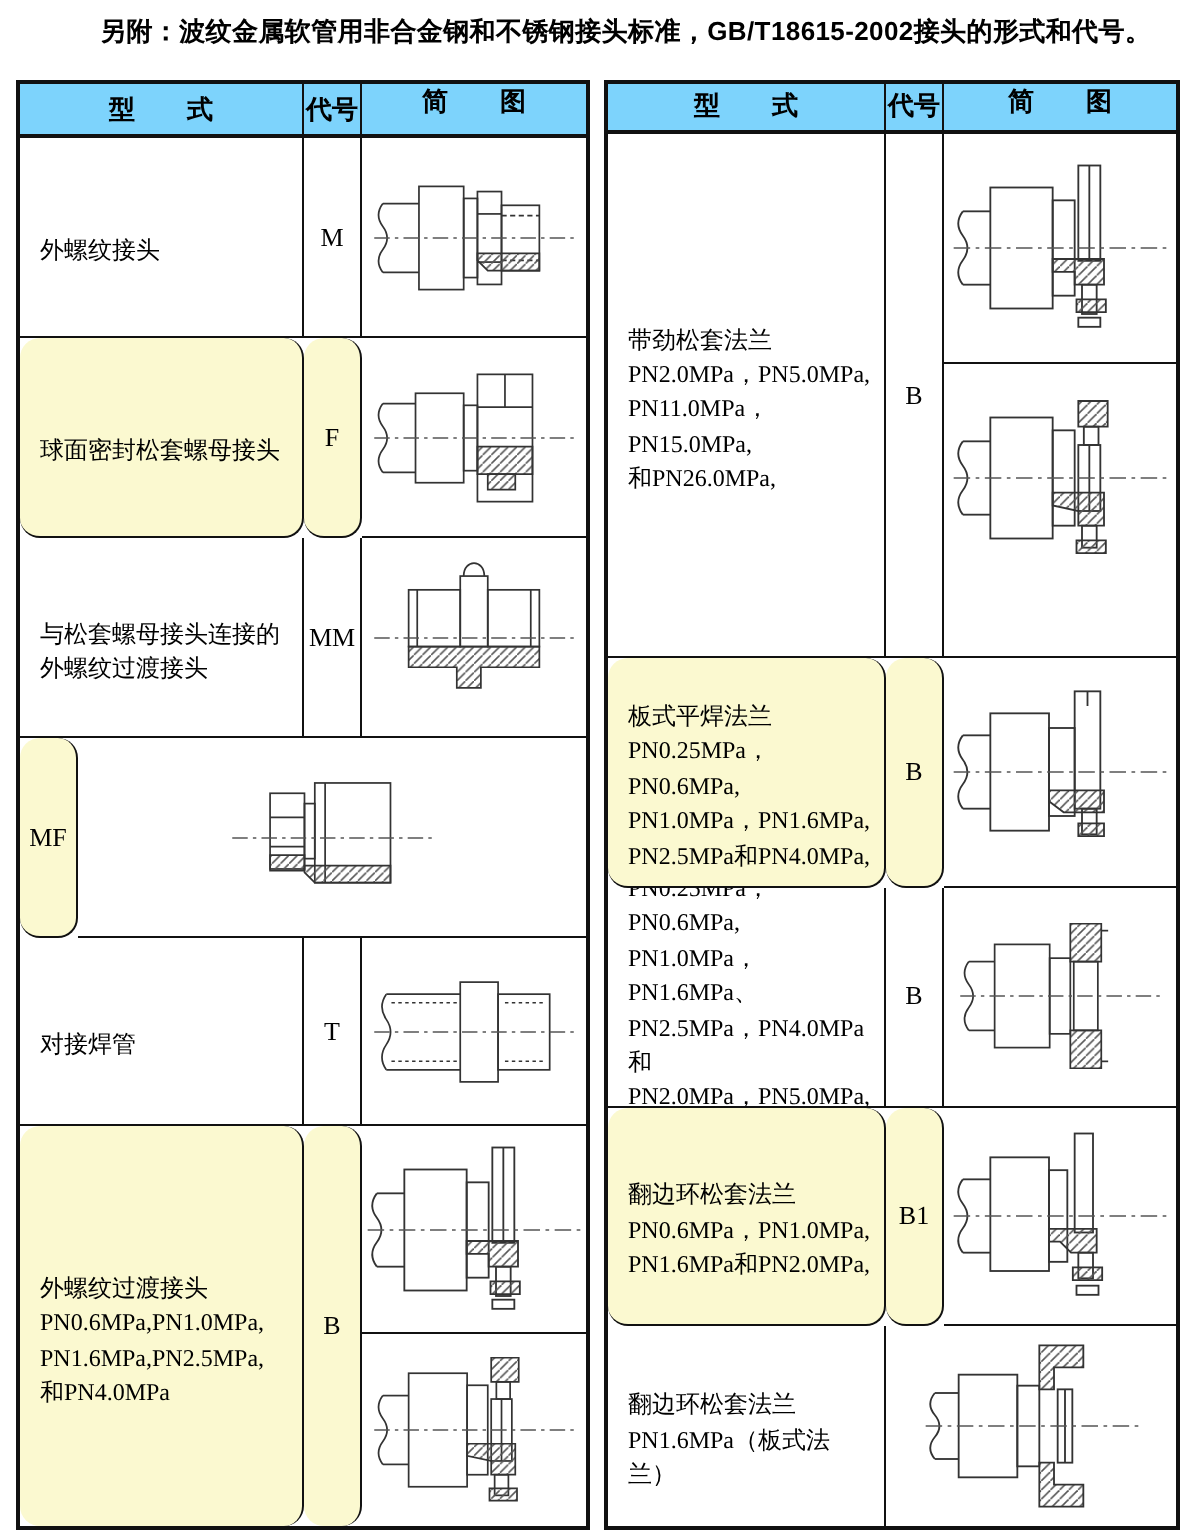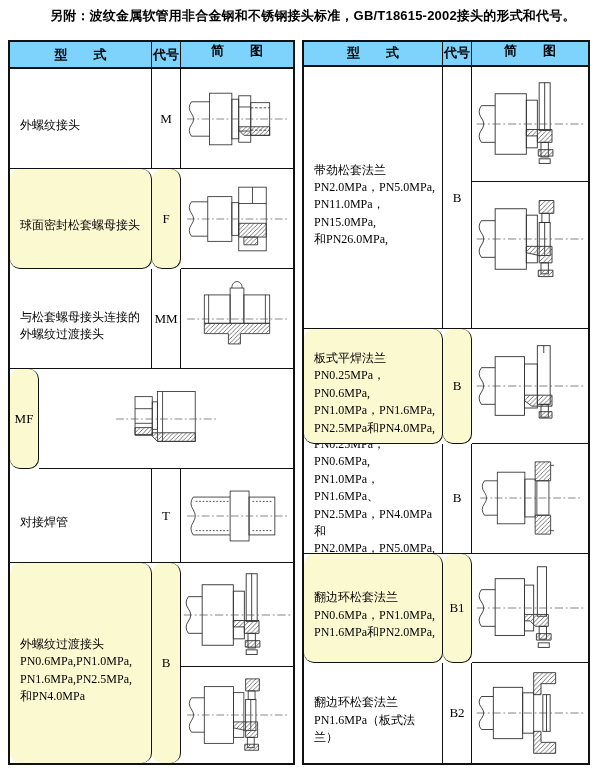--- a/index.html
+++ b/index.html
@@ -434,23 +434,20 @@
             </svg>
           </div>
         </div>
     </div>
 
     <div class="trow last" style="height:109px">
       <div class="cell col-type">
           <div class="type-txt">翻边环松套法兰
 PN1.6MPa（板式法兰）</div>
         </div>
-      <div class="cell col-code">
-          <span class="code-txt">B2</span>
-        </div>
       <div class="cell col-diag">
           <div class="dwrap tall">
             <svg viewBox="0 0 120 100">
               <defs>
                 <pattern id="h12" width="5" height="5" patternUnits="userSpaceOnUse">
                   <path d="M0,5 L5,0" stroke="#555" stroke-width="0.9"></path>
                 </pattern>
               </defs>
               <line x1="7" y1="32" x2="20" y2="32" stroke="#333333" stroke-width="1"></line>
               <line x1="7" y1="68" x2="20" y2="68" stroke="#333333" stroke-width="1"></line>

